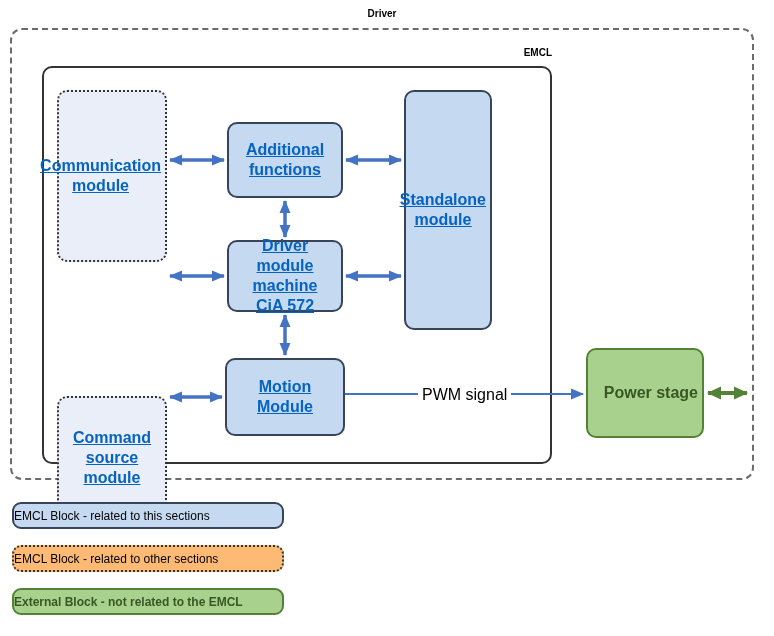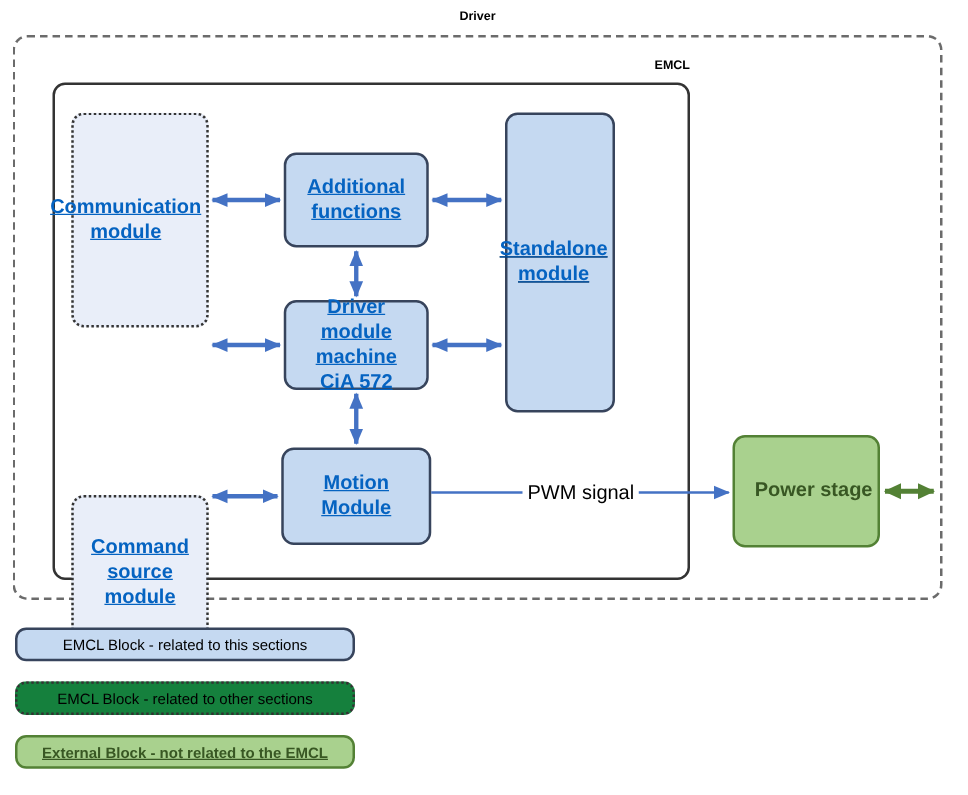--- a/index.html
+++ b/index.html
@@ -95,27 +95,27 @@
   }
 
   .legend-item {
     position: absolute;
     left: 12px;
     width: 272px;
     height: 27px;
     border-radius: 9px;
     display: flex;
     align-items: center;
-    justify-content: center;
+    justify-content: flex-start;
     font-size: 12px;
     color: #000000;
   }
   .legend-this  { top: 502px; background: #c5d9f1; border: 2px solid #37445c; }
-  .legend-other { top: 545px; background: #15803d; border: 2px dotted #333333; }
-  .legend-ext   { top: 588px; background: #a9d18e; border: 2px solid #538135; font-weight: bold; color: #385723; text-decoration: underline; }
+  .legend-other { top: 545px; background: #fdba74; border: 2px dotted #333333; }
+  .legend-ext   { top: 588px; background: #a9d18e; border: 2px solid #538135; font-weight: bold; color: #385723; }
 </style>
 </head>
 <body>
 
 <div class="canvas">
 
   <div class="title driver-title">Driver</div>
 
   <div class="outer-dashed"></div>
 

